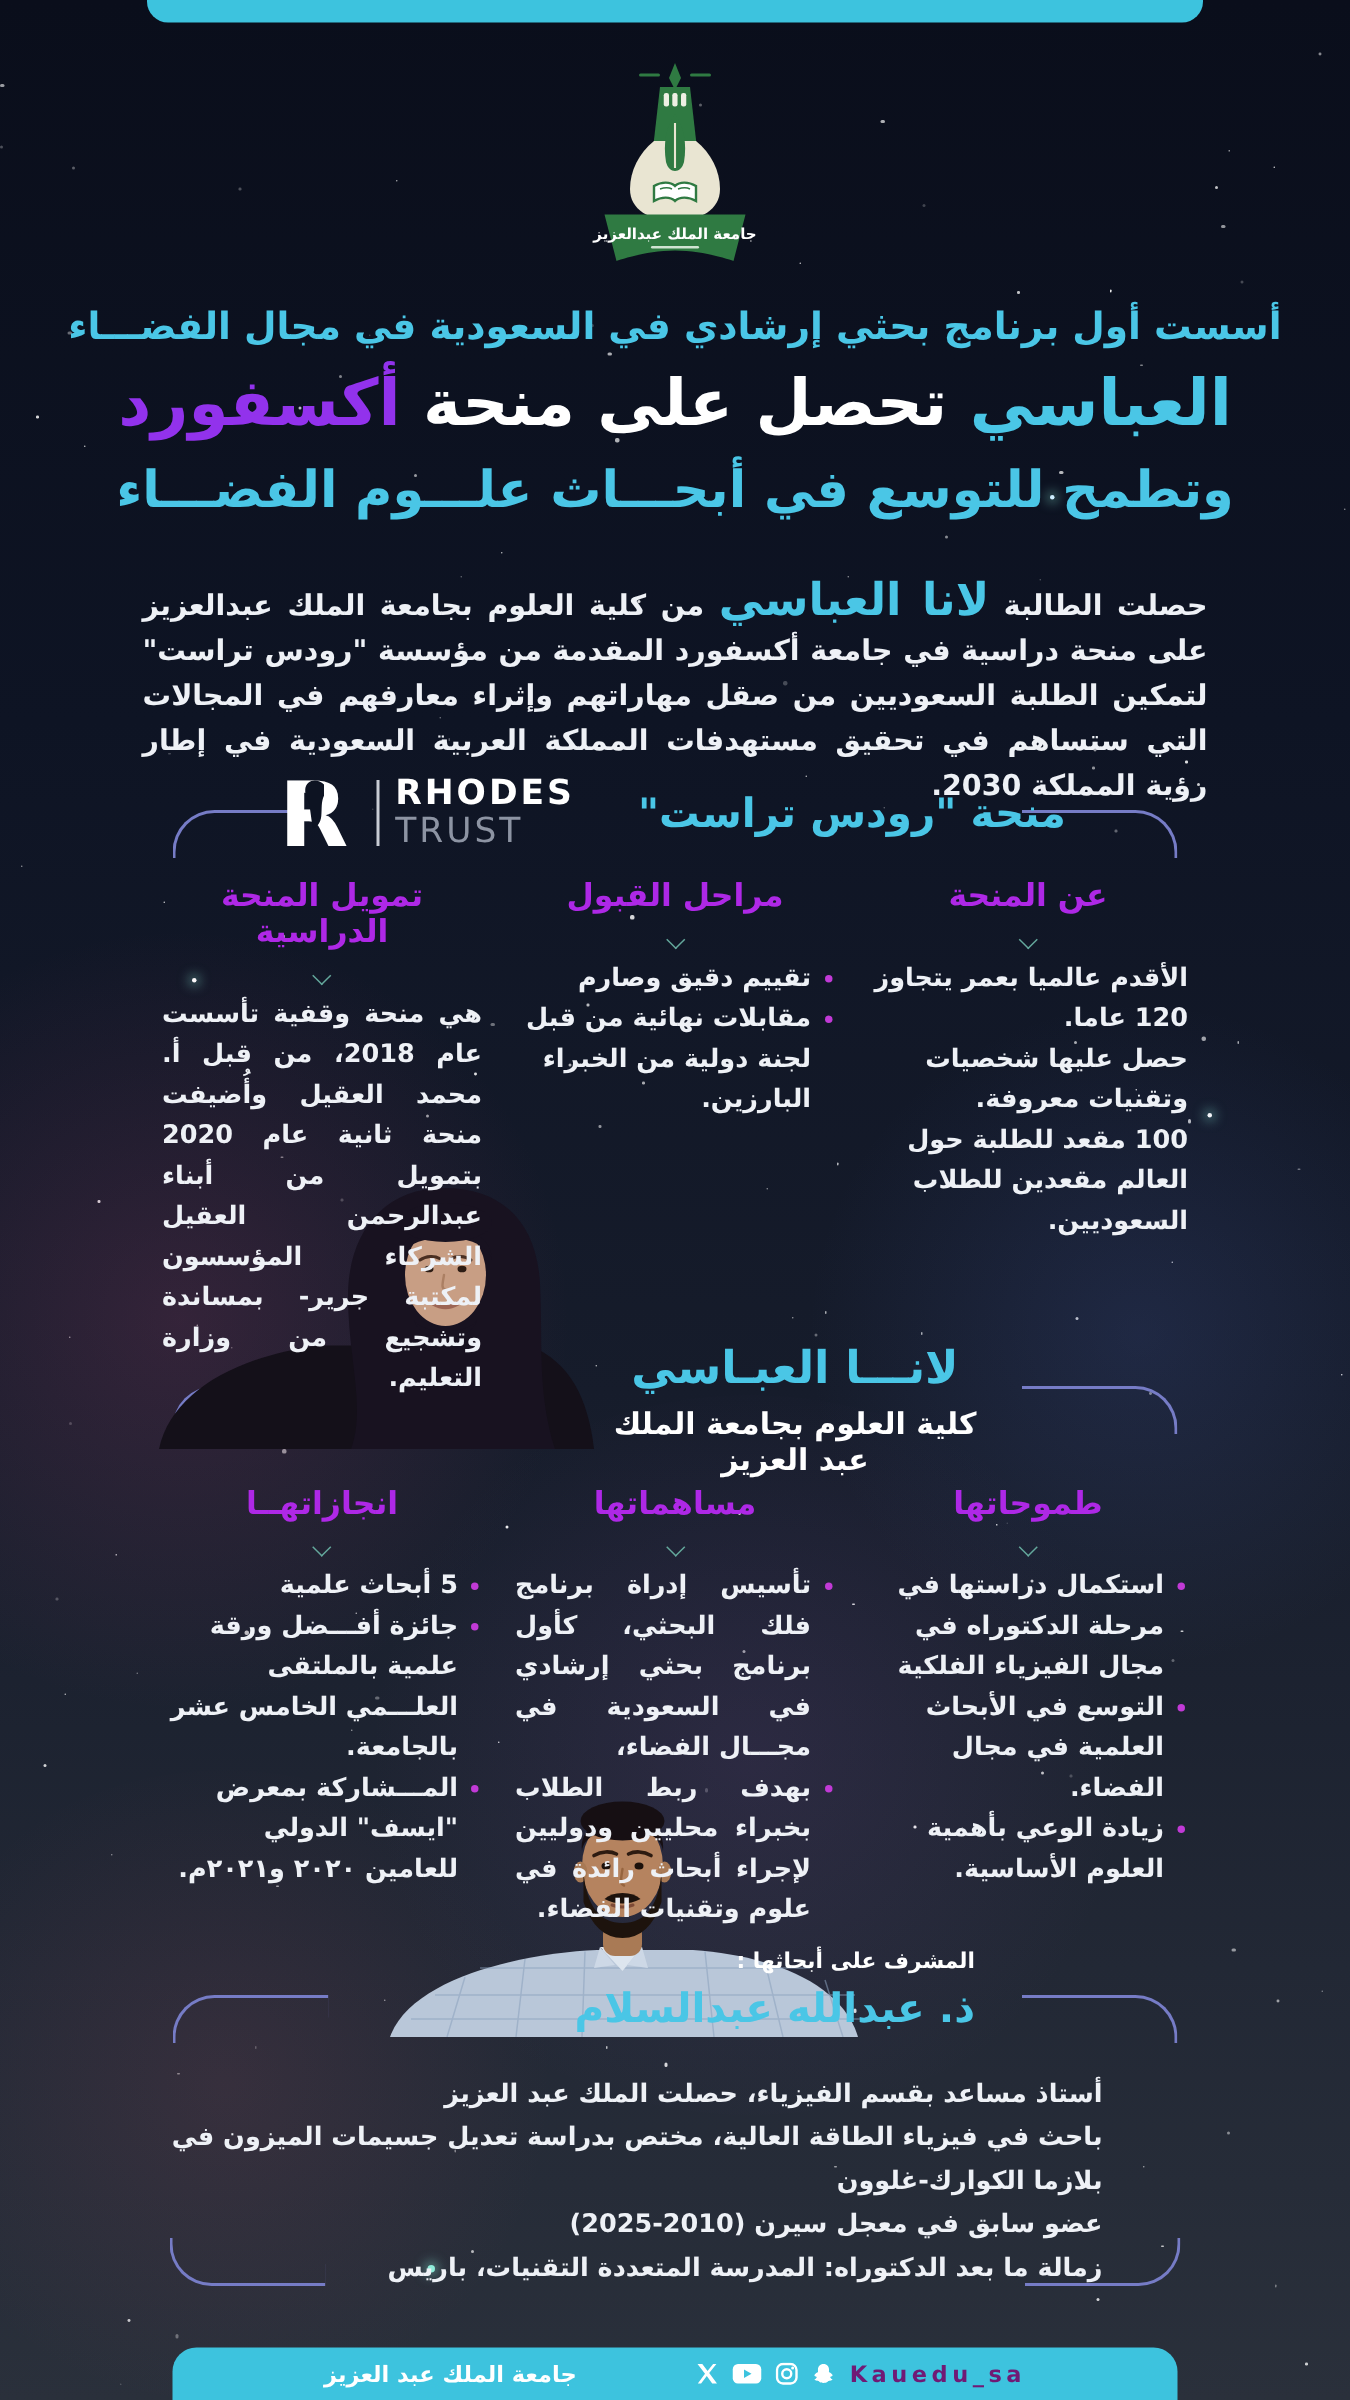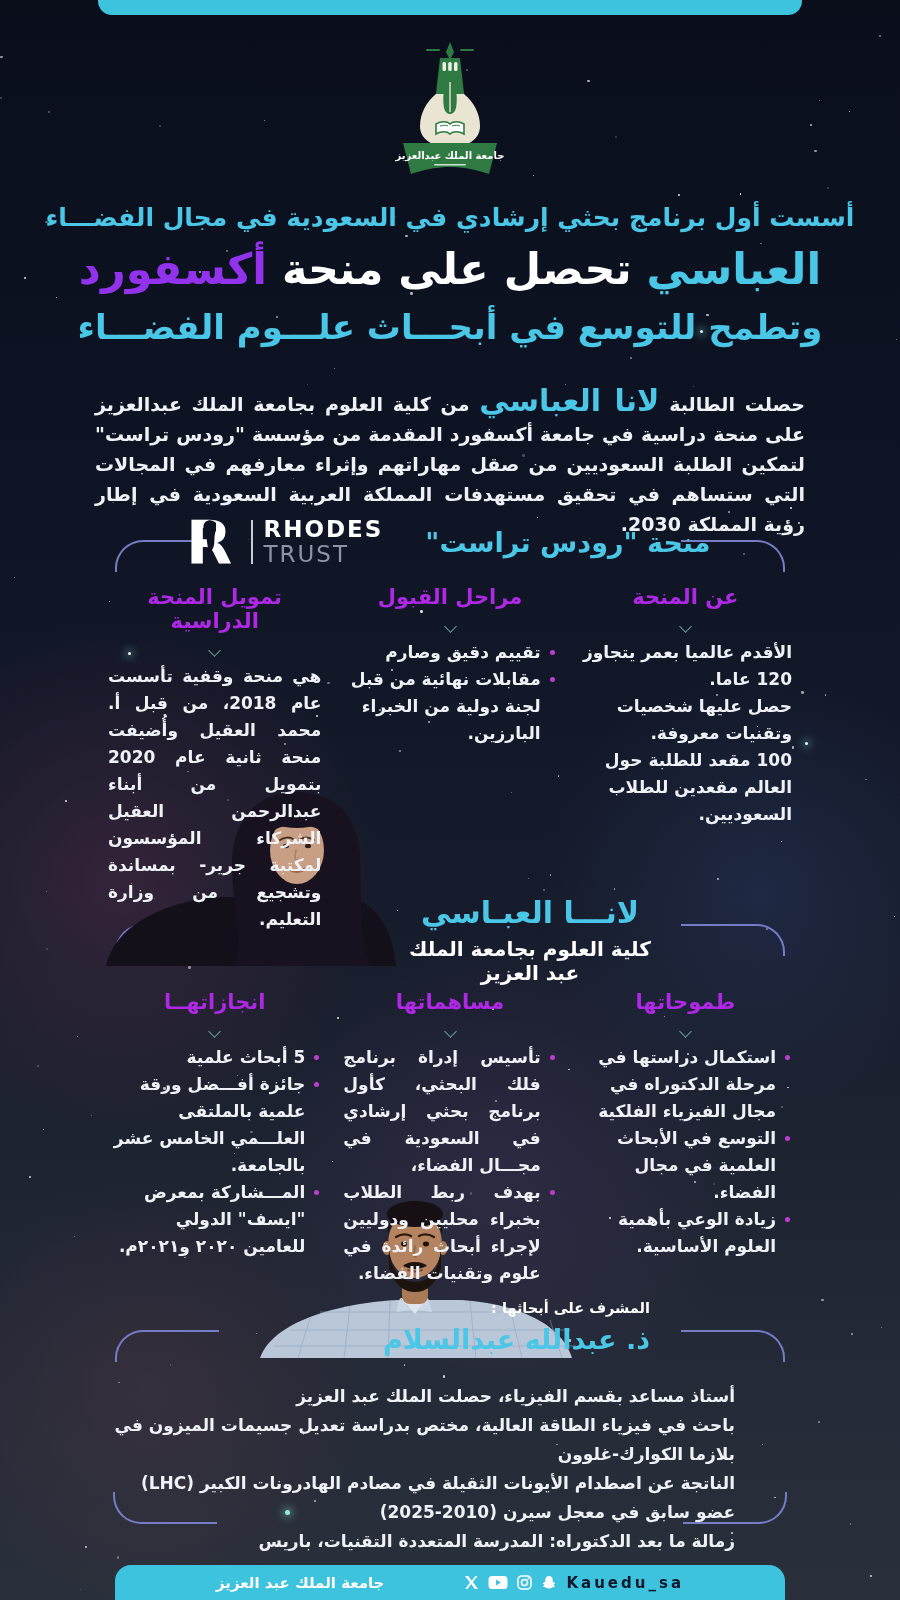--- a/index.html
+++ b/index.html
@@ -72,21 +72,21 @@
   .supervisor-label{font-size:14.5px;font-weight:bold;color:#ffffff;}
   .supervisor-name{font-size:27px;font-weight:bold;color:#4ac6e6;margin-top:8px;}
 
   .bio{position:absolute;right:165px;left:95px;top:1382px;z-index:3;}
   .bio ul{list-style:none;margin:0;padding:0;font-size:17px;font-weight:600;line-height:29px;}
   .bio ul li{text-align:right;}
 
   .footer-bar{position:absolute;left:115px;right:115px;top:1565px;height:35px;background:#3dc3de;
     border-radius:16px 16px 0 0;z-index:3;display:flex;align-items:center;justify-content:center;gap:80px;}
   .footer-social{display:flex;align-items:center;gap:9px;direction:ltr;}
-  .footer-handle{font-size:15px;font-weight:bold;color:#0f172a;letter-spacing:3px;font-family:"DejaVu Sans",sans-serif;}
+  .footer-handle{font-size:15px;font-weight:bold;color:#701a75;letter-spacing:3px;font-family:"DejaVu Sans",sans-serif;}
   .footer-university{font-size:15px;font-weight:bold;color:#ffffff;}
   .soc-icon{display:inline-block;line-height:0;}
 </style>
 </head>
 <body>
 
 <div class="poster">
 
   <div class="stars" id="stars">
       <div class="star" style="left: 403.5px; top: 1363.9px; width: 1.9px; height: 1.9px; opacity: 0.7;"></div>
@@ -431,21 +431,20 @@
 
   <div class="supervisor-block">
     <div class="supervisor-label">المشرف على أبحاثها :</div>
     <div class="supervisor-name">ذ. عبدالله عبدالسلام</div>
   </div>
 
   <div class="bio">
     <ul>
         <li>أستاذ مساعد بقسم الفيزياء، حصلت الملك عبد العزيز</li>
         <li>باحث في فيزياء الطاقة العالية، مختص بدراسة تعديل جسيمات الميزون في بلازما الكوارك-غلوون</li>
-        <li>الناتجة عن اصطدام الأيونات الثقيلة في مصادم الهادرونات الكبير (LHC)</li>
         <li>عضو سابق في معجل سيرن (2010-2025)</li>
         <li>زمالة ما بعد الدكتوراه: المدرسة المتعددة التقنيات، باريس</li>
       </ul>
   </div>
 
   <div class="bracket br-bl" style="left:113px;top:1492px;"></div>
   <div class="bracket br-br" style="right:113px;top:1492px;"></div>
 
   <div class="footer-bar">
     <div class="footer-social">

